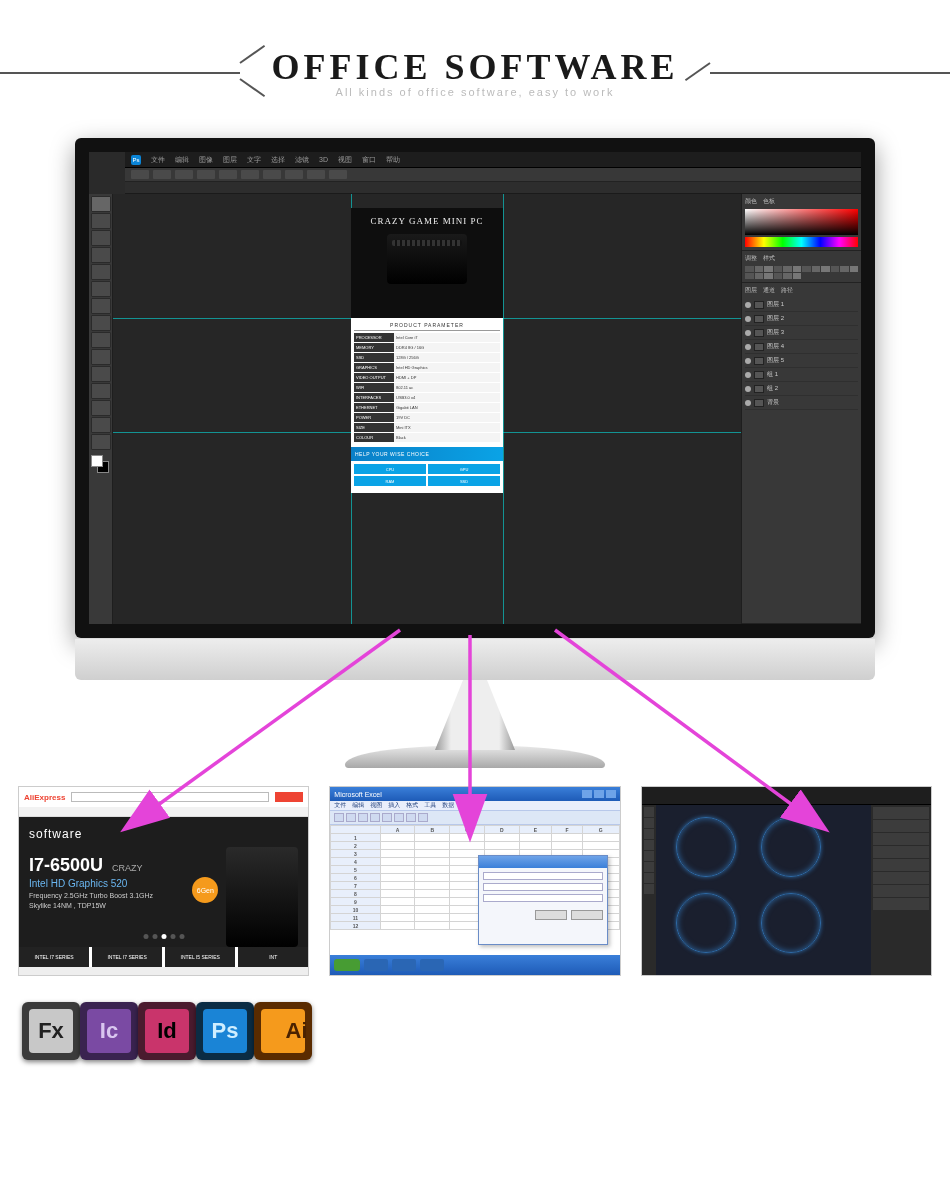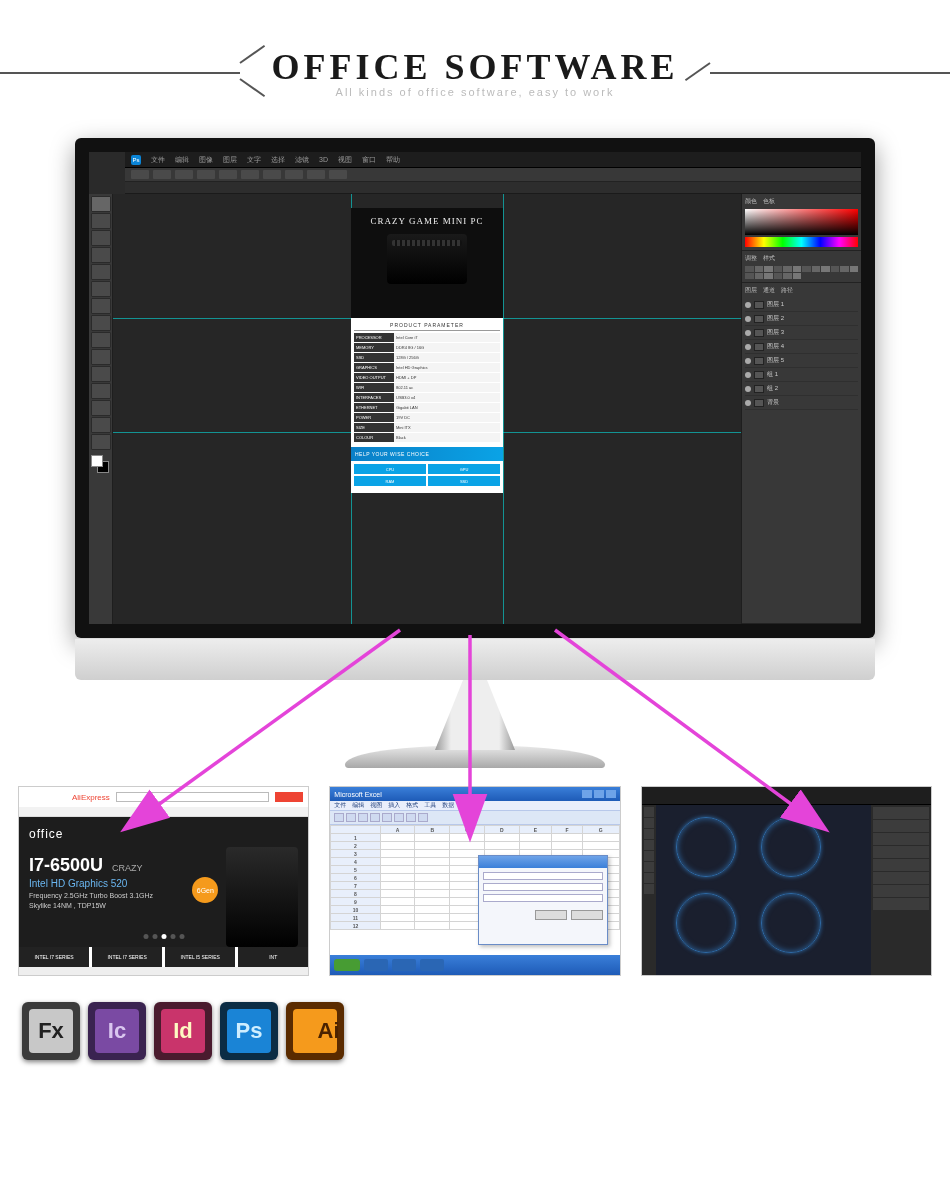--- a/index.html
+++ b/index.html
@@ -297,21 +297,21 @@
     border: 1px solid #ccc;
     background: #eee;
     position: relative;
     overflow: hidden;
     font-size: 7px;
   }
   
   .ali-top {
     height: 20px; background:#fff; display:flex; align-items:center; padding:0 5px; gap:6px;
   }
-  .ali-logo { color:#e43; font-weight:normal; font-size:8px;margin-left:48px;}
+  .ali-logo { color:#e43; font-weight:bold; font-size:8px;}
   .ali-search { flex:1; height:10px; border:1px solid #bbb; }
   .ali-btn { width:28px; height:10px; background:#e43; }
   .ali-bar { height:10px; background:#f2f2f2; border-bottom:1px solid #ddd;}
   .mse-banner{
     background:#1d1d1d; height: 150px; color:#fff; padding:10px;
     position:relative;
   }
   .mse-logo { font-size:12px; letter-spacing:1px; }
   .mse-h1 { font-size:18px; font-weight:bold; margin-top:14px; }
   .mse-h1 .m { font-size:9px; font-weight:normal; color:#aaa; margin-left:4px;}
@@ -366,34 +366,34 @@
     box-shadow:0 0 6px #2e6aa6 inset, 0 0 4px #2e6aa6;
   }
   .ai-right{width:60px;background:#2a2a2a;display:flex;flex-direction:column;gap:1px;padding:2px;}
   .ai-right div{height:12px;background:#3c3c3c;}
 
   
   .footer {
     display:flex; align-items:center; gap:30px;
     padding: 26px 22px 0;
   }
-  .soft-icons{display:flex;gap:8px;}
+  .soft-icons{display:flex;}
   .soft{
     width:58px;height:58px;border-radius:6px;
     display:flex;flex-direction:column;align-items:center;justify-content:center;
     position:relative; box-shadow:0 2px 5px rgba(0,0,0,.5);
   }
   .soft .inner{
     width:44px;height:44px;border-radius:4px;
     display:flex;align-items:center;justify-content:center;
     font-family:Arial; font-weight:bold; font-size:22px;
   }
   .fx{background:#3b3b3b;} .fx .inner{background:#c8c8c8;color:#222;}
   .ic{background:#3a2350;} .ic .inner{background:#7a4aa3;color:#d9c6ef;}
-  .id{background:#4a1b2e;} .id .inner{background:#c9346b;color:#fef9c3;}
+  .id{background:#4a1b2e;} .id .inner{background:#c9346b;color:#000000;}
   .ps{background:#0b2c44;} .ps .inner{background:#1a84d6;color:#cfeeff;}
   .ai{background:#5a2b00;} .ai .inner{background:#f59a1c;color:#4a2200;padding-left:27px;}
   .footer-text{
     flex:1; color:#8a8a8a; font-size:20px; letter-spacing:3px; line-height:2;
   }
 </style>
 </head>
 <body>
 
 <div class="header">
@@ -636,21 +636,21 @@
 <div class="thumbs">
 
   <div class="thumb">
     <div class="ali-top">
       <span class="ali-logo">AliExpress</span>
       <div class="ali-search"></div>
       <div class="ali-btn"></div>
     </div>
     <div class="ali-bar"></div>
     <div class="mse-banner">
-      <div class="mse-logo">office</div>
+      <div class="mse-logo">software</div>
       <div class="mse-h1">
         <span>I7-6500U</span>
         <span class="m">CRAZY</span>
       </div>
       <div class="mse-sub1">Intel HD Graphics 520</div>
       <div class="mse-sub2">Frequency 2.5GHz Turbo Boost 3.1GHz</div>
       <div class="mse-sub2">Skylike 14NM , TDP15W</div>
       <div class="mse-gen">6Gen</div>
       <div class="mse-pc"></div>
       <div class="mse-dots">

